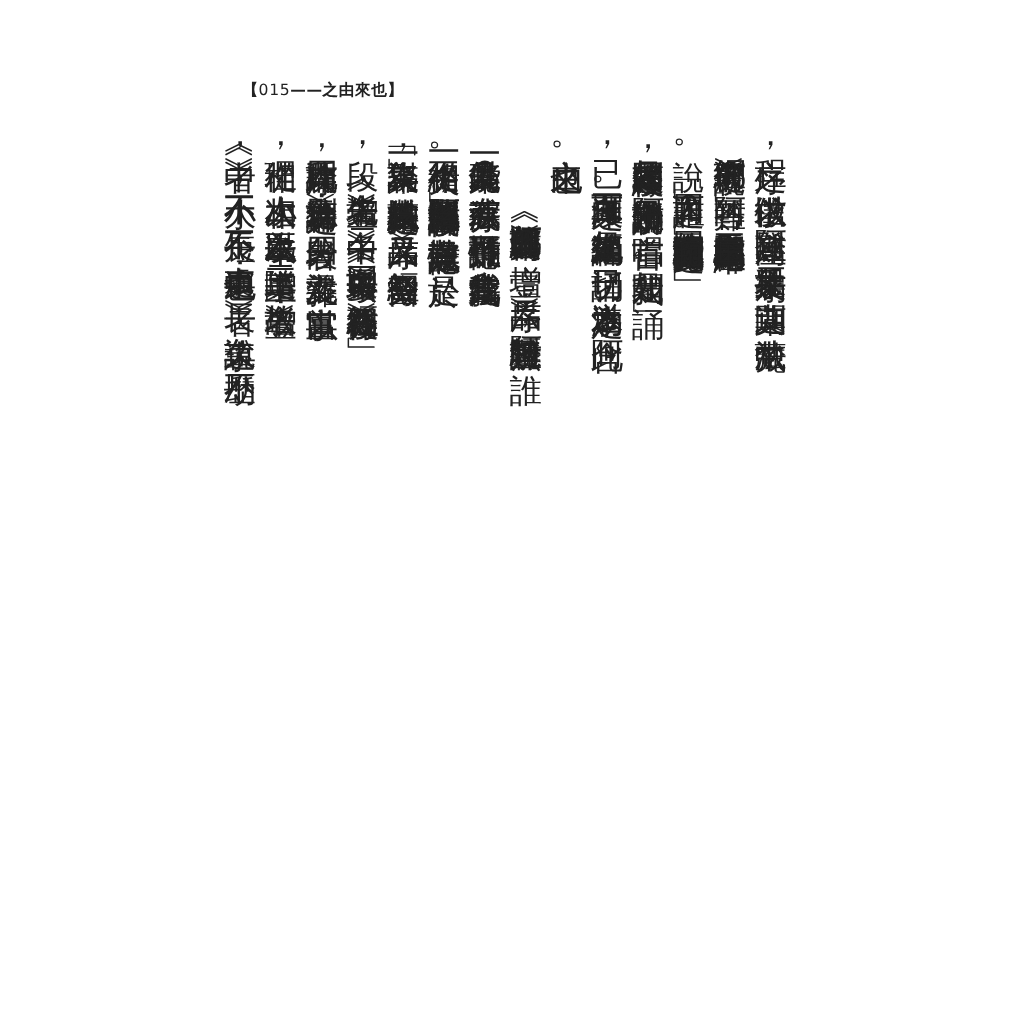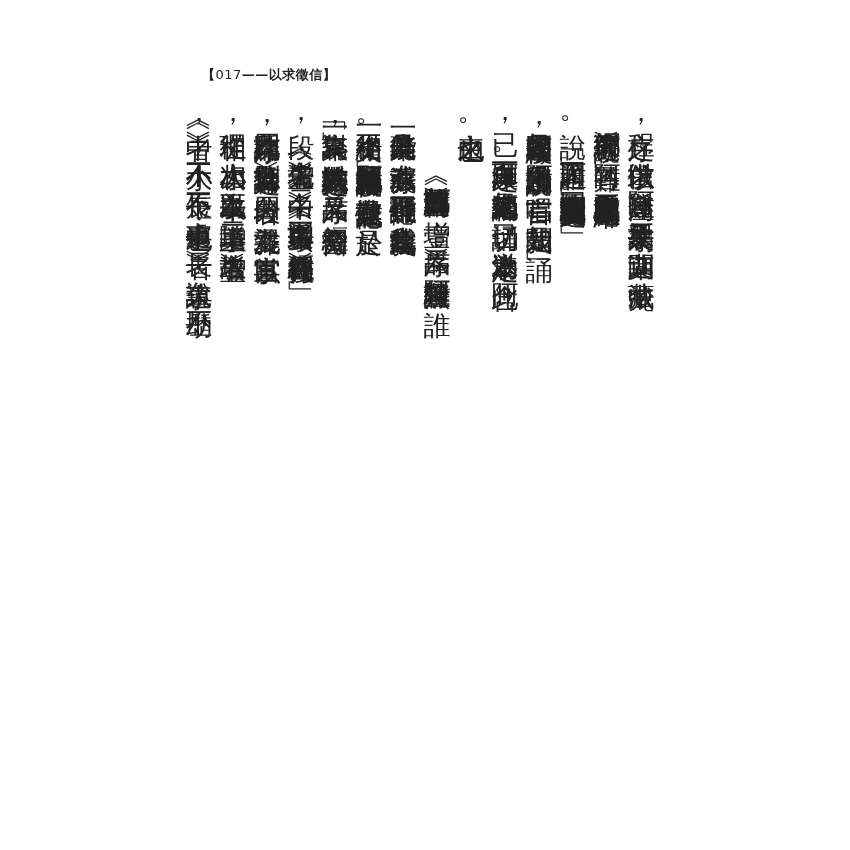--- a/index.html
+++ b/index.html
@@ -56,21 +56,21 @@
   .col.indent {
     padding-top: 54px;
   }
 </style>
 </head>
 <body>
 
 <div class="page">
 
   <div class="running-head">
-    <span>【</span><span class="num">017</span><span>——</span><span>以求徵信</span><span>】</span>
+    <span>【</span><span class="num">015</span><span>——</span><span>之由來也</span><span>】</span>
   </div>
 
   <div class="body-text">
     <div class="col">之程序，以求徵信。阿難登高座，手捉象牙裝扇，迦葉問：「法藏中《梵</div>
     <div class="col">網經》何處說耶？」阿難答：「王舍城那蘭馱二國中間王菴羅絺屋中</div>
     <div class="col">說。」「因誰而起？」「因修悲夜波利婆闍迦及婆羅門陀多二人而起。」</div>
     <div class="col">如是問答本起因緣後，阿難乃誦出佛所說，首唱言：「如是我聞。」誦</div>
     <div class="col">已，五百羅漢印可之。如是次第誦他經，一切誦已，遂泐為定本，此阿含</div>
     <div class="col">之由來也。</div>
     <div class="col indent">何故將《阿含》結集為四耶？《增壹．序品》云：「時阿難說經無量，誰</div>

